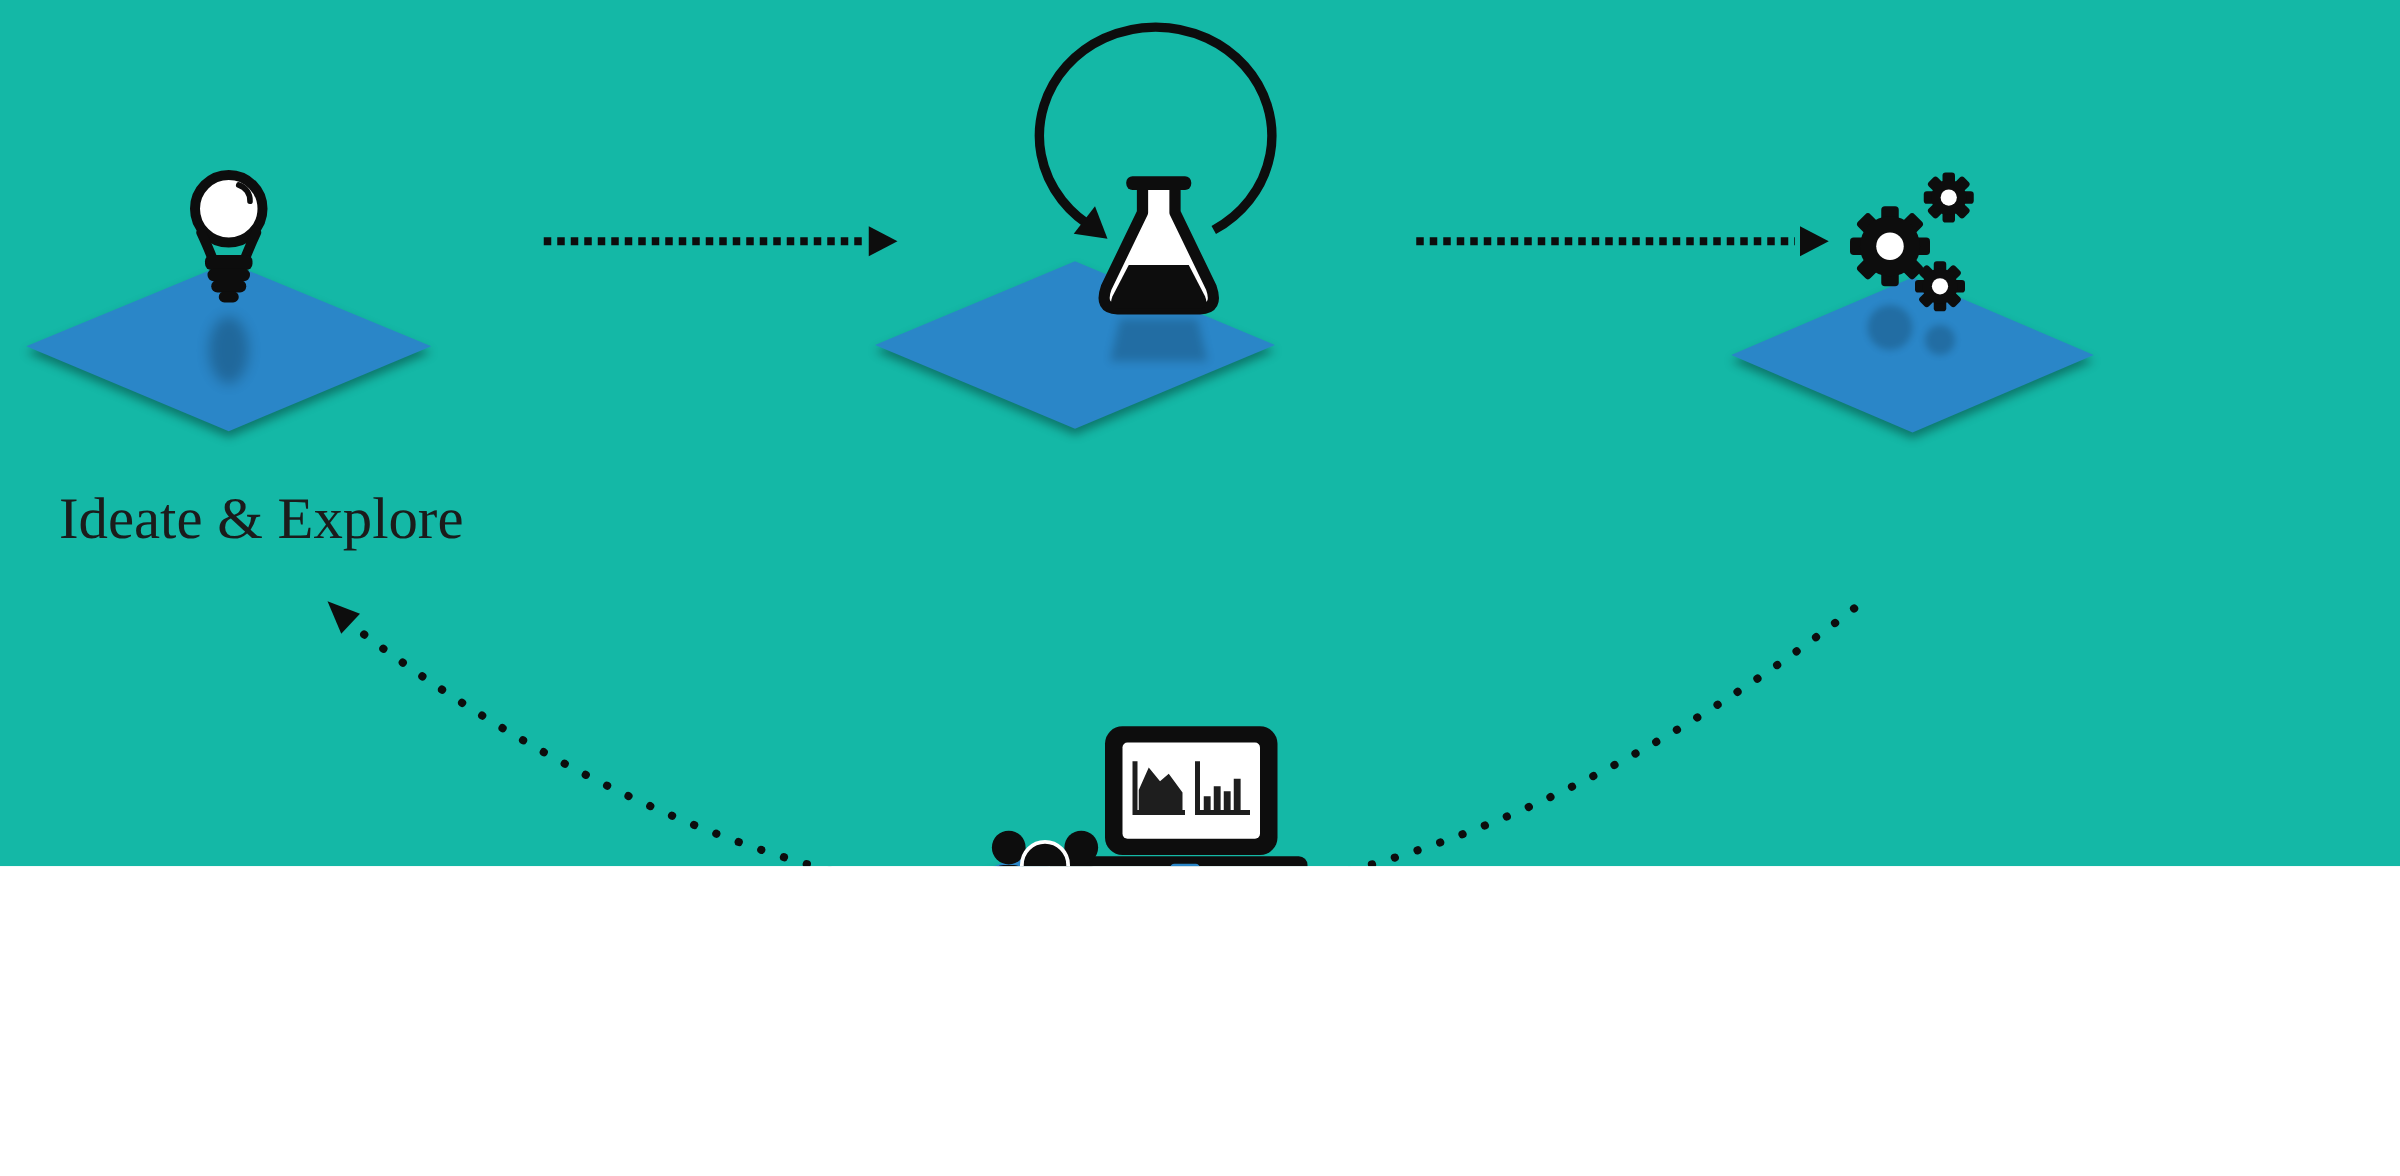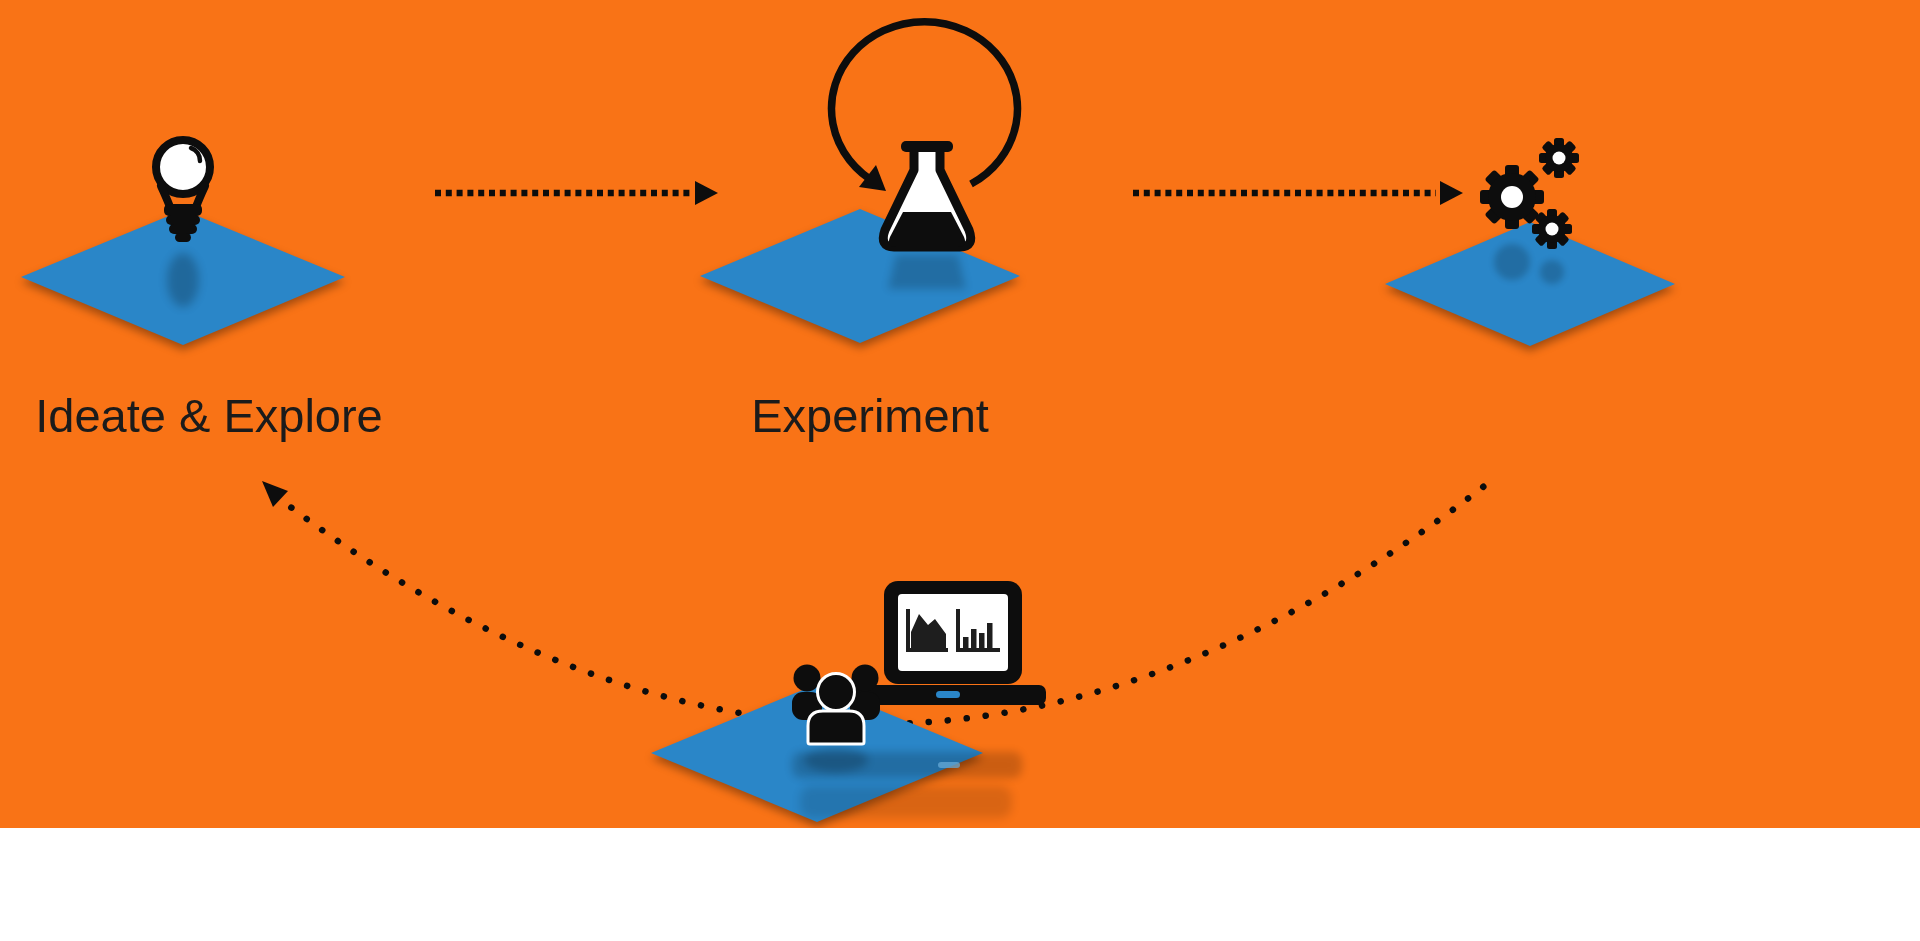--- a/index.html
+++ b/index.html
@@ -1,21 +1,21 @@
 <!DOCTYPE html>
 <html><head>
 <meta charset="utf-8">
 <style>
   html,body{margin:0;padding:0;background:#ffffff;}
   .stage{
     position:relative;
-    width:1920px;height:828px;
-    background:#f97316;
+    width:1920px;height:693px;
+    background:#14b8a6;
     overflow:hidden;
-    font-family:Liberation Sans, sans-serif;
+    font-family:Liberation Serif, serif;
   }
   .gfx{position:absolute;left:0;top:0;}
   .label{
     position:absolute;
     width:460px;
     text-align:center;
     font-size:47px;
     font-weight:400;
     color:#1b1b1b;
     letter-spacing:0px;
@@ -165,16 +165,15 @@
           <rect x="850" y="692" width="30" height="28" rx="11"></rect>
         </g>
         <circle cx="836" cy="692" r="18.5" fill="#0d0d0d" stroke="#ffffff" stroke-width="3"></circle>
         <path d="M808,742 v-16 q0,-15 15,-15 h26 q15,0 15,15 v16 q0,2 -2,2 h-52 q-2,0 -2,-2 z" fill="#0d0d0d" stroke="#ffffff" stroke-width="3"></path>
       </g>
     </g>
   </svg>
 
   <div class="label" style="left:-21px; top:388px;">Ideate &amp; Explore</div>
 
-  <div class="label" style="left:640px; top:388px;">Experiment</div>
 
 
 </div>
 
 </body></html>

